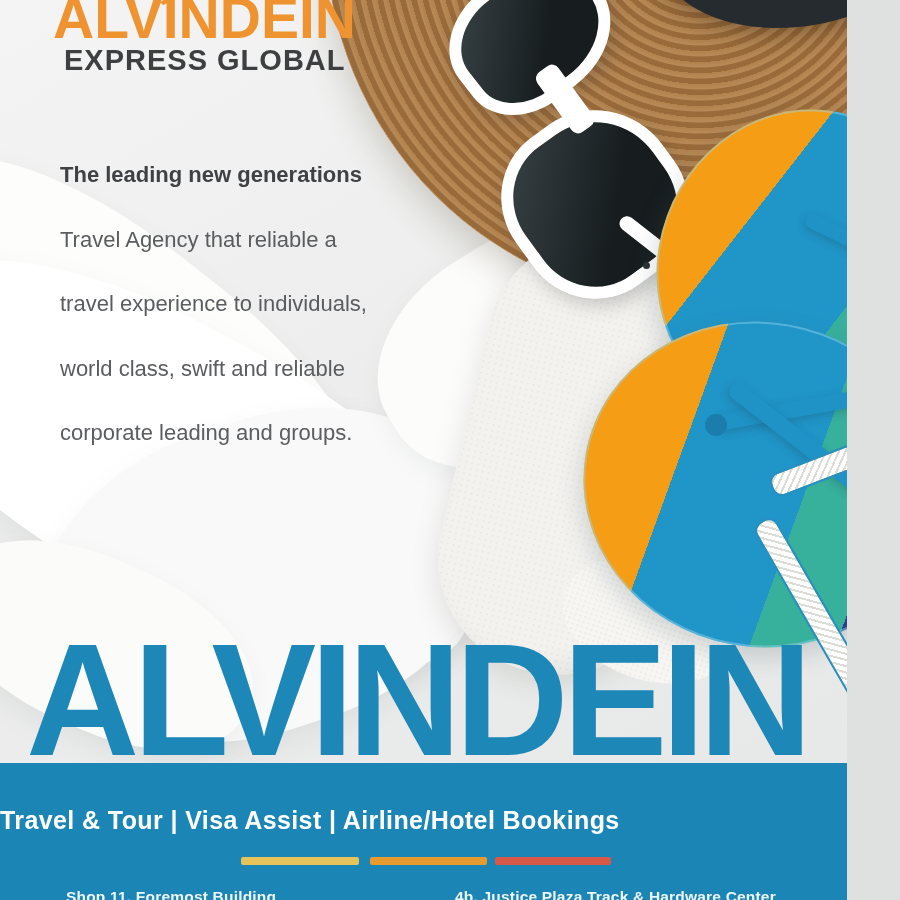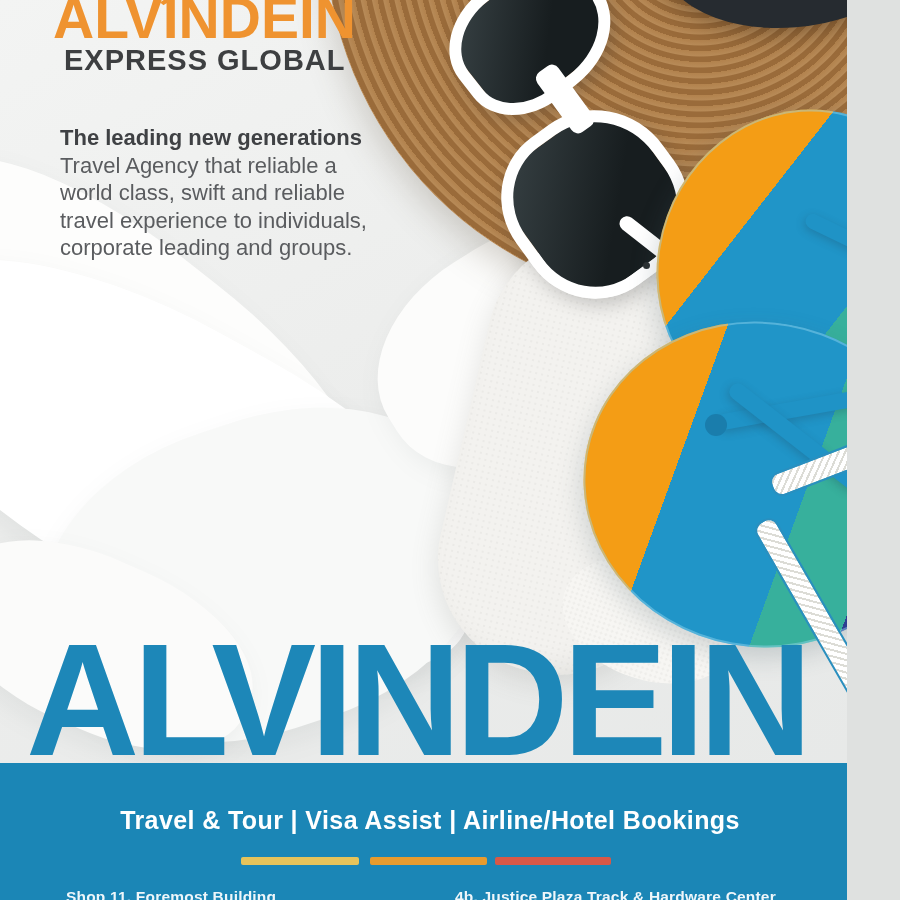--- a/index.html
+++ b/index.html
@@ -16,21 +16,21 @@
     transform:rotate(-7deg);z-index:9;}
   .logo-title{left:53px;top:-10px;font-size:57px;font-weight:bold;color:#ef9330;
     letter-spacing:0px;line-height:1;z-index:9;}
   .logo-subtitle{left:64px;top:46px;font-size:29px;font-weight:bold;color:#3d3f41;
     letter-spacing:1px;line-height:1;z-index:9;}
 
   
   .intro{left:60px;top:124px;width:390px;font-size:22px;line-height:27.5px;
     color:#5a5c5f;z-index:9;}
   .intro .lead{font-weight:bold;color:#3f4144;display:block;}
-  .intro span{display:block;}
+  .intro span{display:block;margin-top:37px;}
 
   
   .fab{background:#fdfdfc;border-radius:46%;box-shadow:0 10px 24px rgba(120,125,128,.10);z-index:2;}
   .fab1{left:-130px;top:250px;width:540px;height:190px;transform:rotate(38deg);}
   .fab2{left:-150px;top:330px;width:660px;height:270px;transform:rotate(29deg);background:#ffffff;}
   .fab3{left:40px;top:420px;width:450px;height:310px;transform:rotate(-18deg);background:#f8f9f8;}
   .fab4{left:-60px;top:560px;width:320px;height:170px;transform:rotate(24deg);background:#fbfbfa;}
   .fab5{left:370px;top:240px;width:300px;height:210px;transform:rotate(-32deg);background:#fcfcfb;}
 
   
@@ -88,21 +88,21 @@
   .ff2-rope-a{left:766px;top:446px;width:158px;height:21px;transform:rotate(-21deg);}
   .ff2-rope-b{left:762px;top:508px;width:200px;height:21px;transform:rotate(60deg);transform-origin:left center;}
 
   
   .hero-title{left:26px;top:620px;width:880px;font-size:160px;font-weight:bold;
     color:#1d87b8;letter-spacing:-6px;line-height:1;z-index:16;
     transform:scaleX(.98);transform-origin:left top;}
 
   
   .band{left:0;top:763px;width:900px;height:137px;background:#1b86b6;z-index:15;}
-  .services{left:0;top:806px;width:860px;text-align:center;font-size:25px;
+  .services{left:0;top:806px;width:860px;text-align:left;font-size:25px;
     font-weight:bold;color:#ffffff;letter-spacing:.4px;z-index:17;}
   .dash{height:8px;border-radius:2px;z-index:17;top:857px;}
   .dash1{left:241px;width:118px;background:#e6c35b;}
   .dash2{left:370px;width:117px;background:#e79b2e;}
   .dash3{left:495px;width:116px;background:#d85847;}
   .addr{top:887px;font-size:15.5px;font-weight:bold;color:#eef6fa;
     letter-spacing:.2px;z-index:17;line-height:19px;white-space:nowrap;}
   .addr-left{left:66px;}
   .addr-right{left:455px;}
 </style>
@@ -140,22 +140,22 @@
   <div class="abs rope ff2-rope-a"></div>
   <div class="abs rope ff2-rope-b"></div>
 
   <div class="abs logo-swoosh"></div>
   <div class="abs logo-title">ALVINDEIN</div>
   <div class="abs logo-subtitle">EXPRESS GLOBAL</div>
 
   <div class="abs intro">
     <span class="lead">The leading new generations</span>
     <span>Travel Agency that reliable a</span>
+    <span>travel experience to individuals,</span>
     <span>world class, swift and reliable</span>
-    <span>travel experience to individuals,</span>
     <span>corporate leading and groups.</span>
   </div>
 
   <div class="abs hero-title">ALVINDEIN</div>
 
   <div class="abs band"></div>
   <div class="abs services">Travel &amp; Tour  | Visa Assist | Airline/Hotel Bookings</div>
   <div class="abs dash dash1"></div>
   <div class="abs dash dash2"></div>
   <div class="abs dash dash3"></div>

